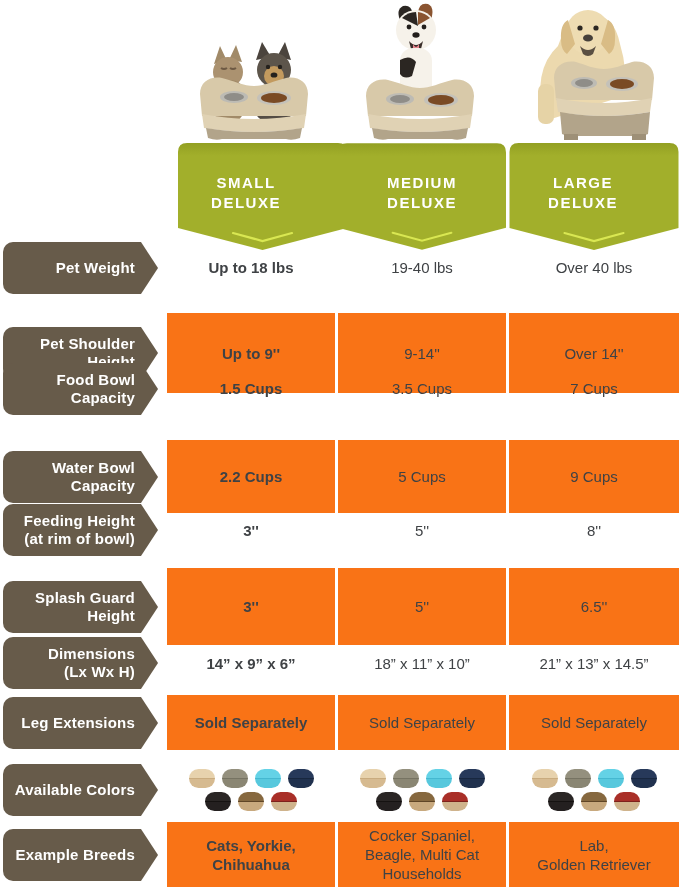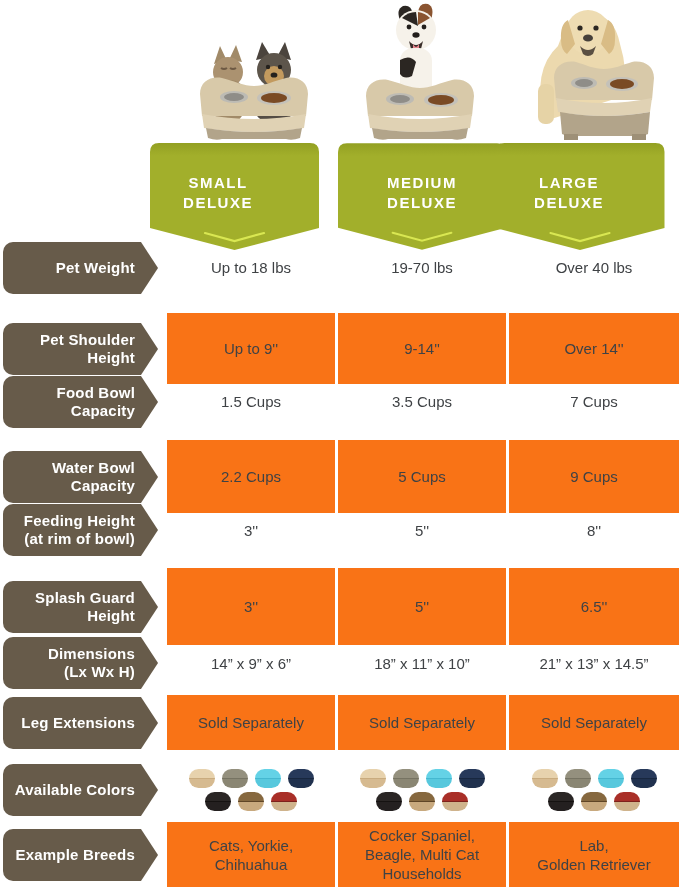--- a/index.html
+++ b/index.html
@@ -30,21 +30,21 @@
     content:"";position:absolute;left:100%;top:0;width:0;height:0;
     border-top:26px solid transparent;border-bottom:26px solid transparent;
     border-left:17px solid #675b4a;
   }
   .cell{
     position:absolute;top:0;height:100%;
     display:flex;align-items:center;justify-content:center;
     color:#3f4245;font-size:15px;line-height:19px;text-align:center;
     white-space:pre-line;
   }
-  .c1{left:167px;width:168px;}
+  .c1{left:167px;width:168px;font-weight:bold;}
   .c2{left:338px;width:168px;}
   .c3{left:509px;width:170px;}
   .shade .cell{background:#f97316;}
   
   .swatchwrap{display:flex;flex-direction:column;align-items:center;gap:4px;}
   .swrow{display:flex;gap:7px;justify-content:center;}
   .swatch{width:26px;height:19px;border-radius:9.5px;}
   
   .scene{position:absolute;}
 </style>
@@ -125,21 +125,21 @@
       <ellipse cx="60" cy="83" rx="13" ry="6" fill="#bdbbb4"></ellipse>
       <ellipse cx="60" cy="83" rx="9" ry="4" fill="#8f8d88"></ellipse>
       <ellipse cx="98" cy="84" rx="16" ry="7" fill="#c4c1b9"></ellipse>
       <ellipse cx="98" cy="84" rx="12" ry="5" fill="#7a4a24"></ellipse>
       <path d="M32 98 Q80 108 128 98 L126 112 Q80 120 34 112 Z" fill="#e0d2b4"></path>
       <path d="M36 112 Q80 120 126 112 L124 134 Q116 138 110 136 L52 136 Q46 138 38 134 Z" fill="#b2a48a"></path>
       <path d="M40 134 h14 v6 h-14 Z M108 134 h14 v6 h-14 Z" fill="#9e9077"></path>
     </svg>
   </div>
 
-  <div class="banner" style="left:150px;width:136px">
+  <div class="banner" style="left:178px;width:136px">
     <svg width="169" height="108" viewBox="0 0 169 108">
       <defs>
         <linearGradient id="bg1" x1="0" y1="0" x2="0" y2="1">
           <stop offset="0" stop-color="#93a022"></stop>
             <stop offset="0.12" stop-color="#a2af2b"></stop>
             <stop offset="1" stop-color="#a2af2b"></stop>
         </linearGradient>
       </defs>
       <path d="M9 0 H160 Q169 0 169 9 V85 L84.5 107 L0 85 V9 Q0 0 9 0 Z" fill="url(#bg1)"></path>
       <path d="M55 90 L84.5 98 L114 90" stroke="#d9e752" stroke-width="2.2" fill="none" stroke-linecap="round"></path>
@@ -148,44 +148,44 @@
   </div>
 
   <div class="banner" style="left:338px;width:168px">
     <svg width="168" height="108" viewBox="0 0 169 108">
       <path d="M9 0 H160 Q169 0 169 9 V85 L84.5 107 L0 85 V9 Q0 0 9 0 Z" fill="url(#bg1)"></path>
       <path d="M55 90 L84.5 98 L114 90" stroke="#d9e752" stroke-width="2.2" fill="none" stroke-linecap="round"></path>
     </svg>
     <div class="btxt"><span>MEDIUM</span><br><span>DELUXE</span></div>
   </div>
 
-  <div class="banner" style="left:495px;width:148px">
+  <div class="banner" style="left:509px;width:148px">
     <svg width="170" height="108" viewBox="0 0 169 108">
       <path d="M9 0 H160 Q169 0 169 9 V85 L84.5 107 L0 85 V9 Q0 0 9 0 Z" fill="url(#bg1)"></path>
       <path d="M55 90 L84.5 98 L114 90" stroke="#d9e752" stroke-width="2.2" fill="none" stroke-linecap="round"></path>
     </svg>
     <div class="btxt"><span>LARGE</span><br><span>DELUXE</span></div>
   </div>
 
   <div class="row" style="top:236px;height:63px">
     <div class="rlabel">Pet Weight</div>
     <div class="cell c1">Up to 18 lbs</div>
-    <div class="cell c2">19-70 lbs</div>
+    <div class="cell c2">19-40 lbs</div>
     <div class="cell c3">Over 40 lbs</div>
   </div>
 
-  <div class="row shade" style="top:313px;height:71px">
+  <div class="row shade" style="top:313px;height:80px">
     <div class="rlabel">Pet Shoulder
 Height</div>
     <div class="cell c1">Up to 9''</div>
     <div class="cell c2">9-14''</div>
     <div class="cell c3">Over 14''</div>
   </div>
 
-  <div class="row" style="top:370px;height:63px">
+  <div class="row" style="top:357px;height:63px">
     <div class="rlabel">Food Bowl
 Capacity</div>
     <div class="cell c1">1.5 Cups</div>
     <div class="cell c2">3.5 Cups</div>
     <div class="cell c3">7 Cups</div>
   </div>
 
   <div class="row shade" style="top:440px;height:73px">
     <div class="rlabel">Water Bowl
 Capacity</div>

